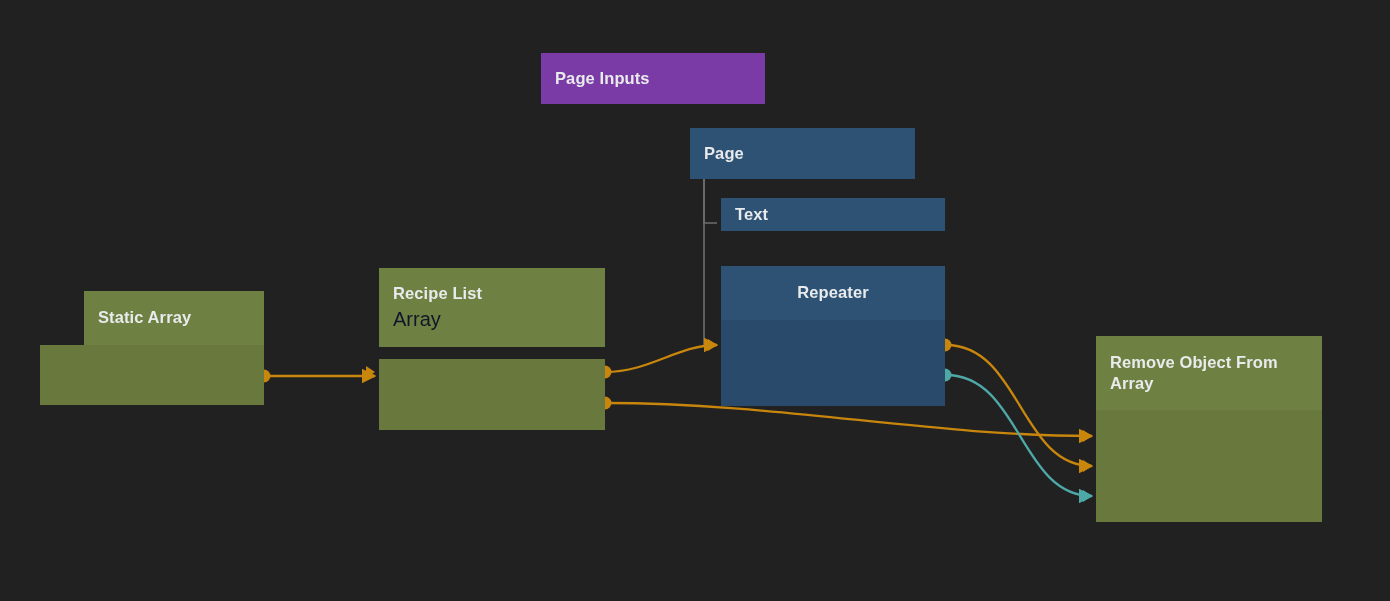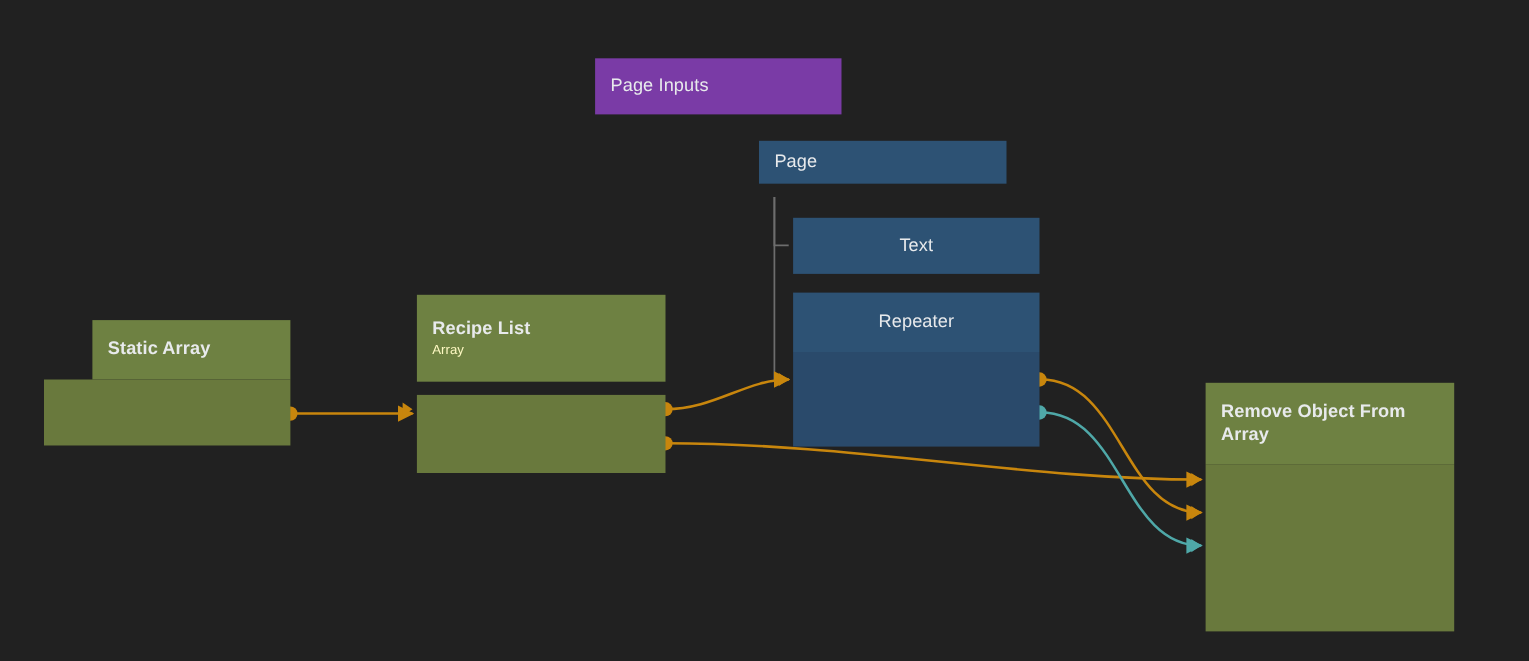--- a/index.html
+++ b/index.html
@@ -38,27 +38,28 @@
     padding: 0 14px;
     display: flex;
     flex-direction: column;
     justify-content: center;
   }
   .node-title {
     color: #e8eaec;
     font-size: 16.5px;
     line-height: 1.28;
     letter-spacing: 0.1px;
+    font-weight: bold;
   }
   .node-title.bold {
     font-weight: bold;
   }
   .node-subtitle {
-    color: #fef9c3;
-    font-size: 12px;
+    color: #0f172a;
+    font-size: 20px;
     line-height: 1.3;
     margin-top: 1px;
   }
   .node-body {
     box-sizing: border-box;
     flex: 1;
     position: relative;
     padding: 0 14px;
   }
   
@@ -109,26 +110,26 @@
       </g>
   </svg>
 
   <div id="nodes">
       <div class="node purple" style="left: 541px; top: 53px; width: 224px; height: 51px;">
         <div class="node-header" style="height: 51px;">
           <div class="node-title">Page Inputs</div>
         </div>
       </div>
       <div class="node blue" style="left: 690px; top: 128px; width: 225px; height: 51px;">
-        <div class="node-header" style="height: 39px;">
+        <div class="node-header" style="height: 51px;">
           <div class="node-title">Page</div>
         </div>
       </div>
       <div class="node blue" style="left: 721px; top: 198px; width: 224px; height: 51px;">
-        <div class="node-header" style="height: 51px; text-align: center;">
+        <div class="node-header" style="height: 33px;">
           <div class="node-title">Text</div>
         </div>
       </div>
       <div class="node blue" style="left: 721px; top: 266px; width: 224px; height: 140px;">
         <div class="node-header" style="height: 54px; text-align: center;">
           <div class="node-title">Repeater</div>
         </div>
         <div class="node-body" style="height: 86px;"></div>
       </div>
       <div class="node green" style="left: 40px; top: 291px; width: 224px; height: 114px;">
@@ -137,21 +138,21 @@
         </div>
         <div class="node-body" style="height: 60px;"></div>
       </div>
       <div class="node green" style="left: 379px; top: 268px; width: 226px; height: 162px; gap: 12px;">
         <div class="node-header" style="height: 79px;">
           <div class="node-title bold">Recipe List</div>
           <div class="node-subtitle">Array</div>
         </div>
         <div class="node-body" style="height: 83px;"></div>
       </div>
-      <div class="node green" style="left: 1096px; top: 348px; width: 226px; height: 226px;">
+      <div class="node green" style="left: 1096px; top: 336px; width: 226px; height: 186px;">
         <div class="node-header" style="height: 74px;">
           <div class="node-title bold">Remove Object From Array</div>
         </div>
         <div class="node-body" style="height: 112px;"></div>
       </div>
     </div>
 
 </div>
 
 </body></html>

